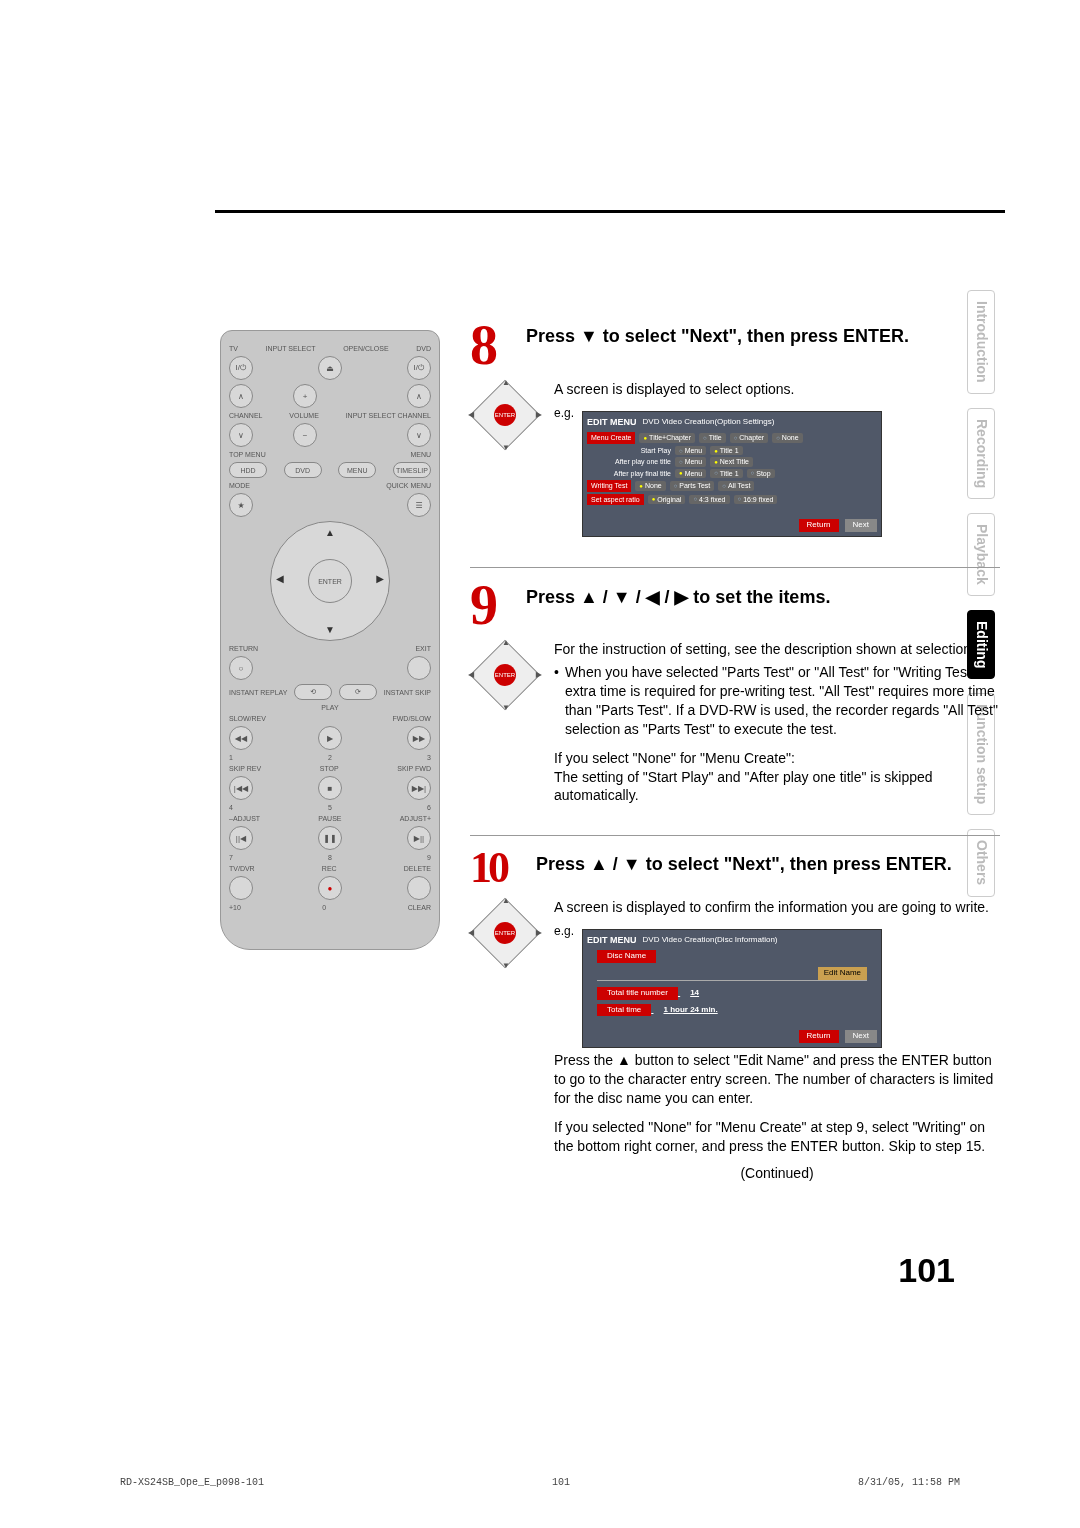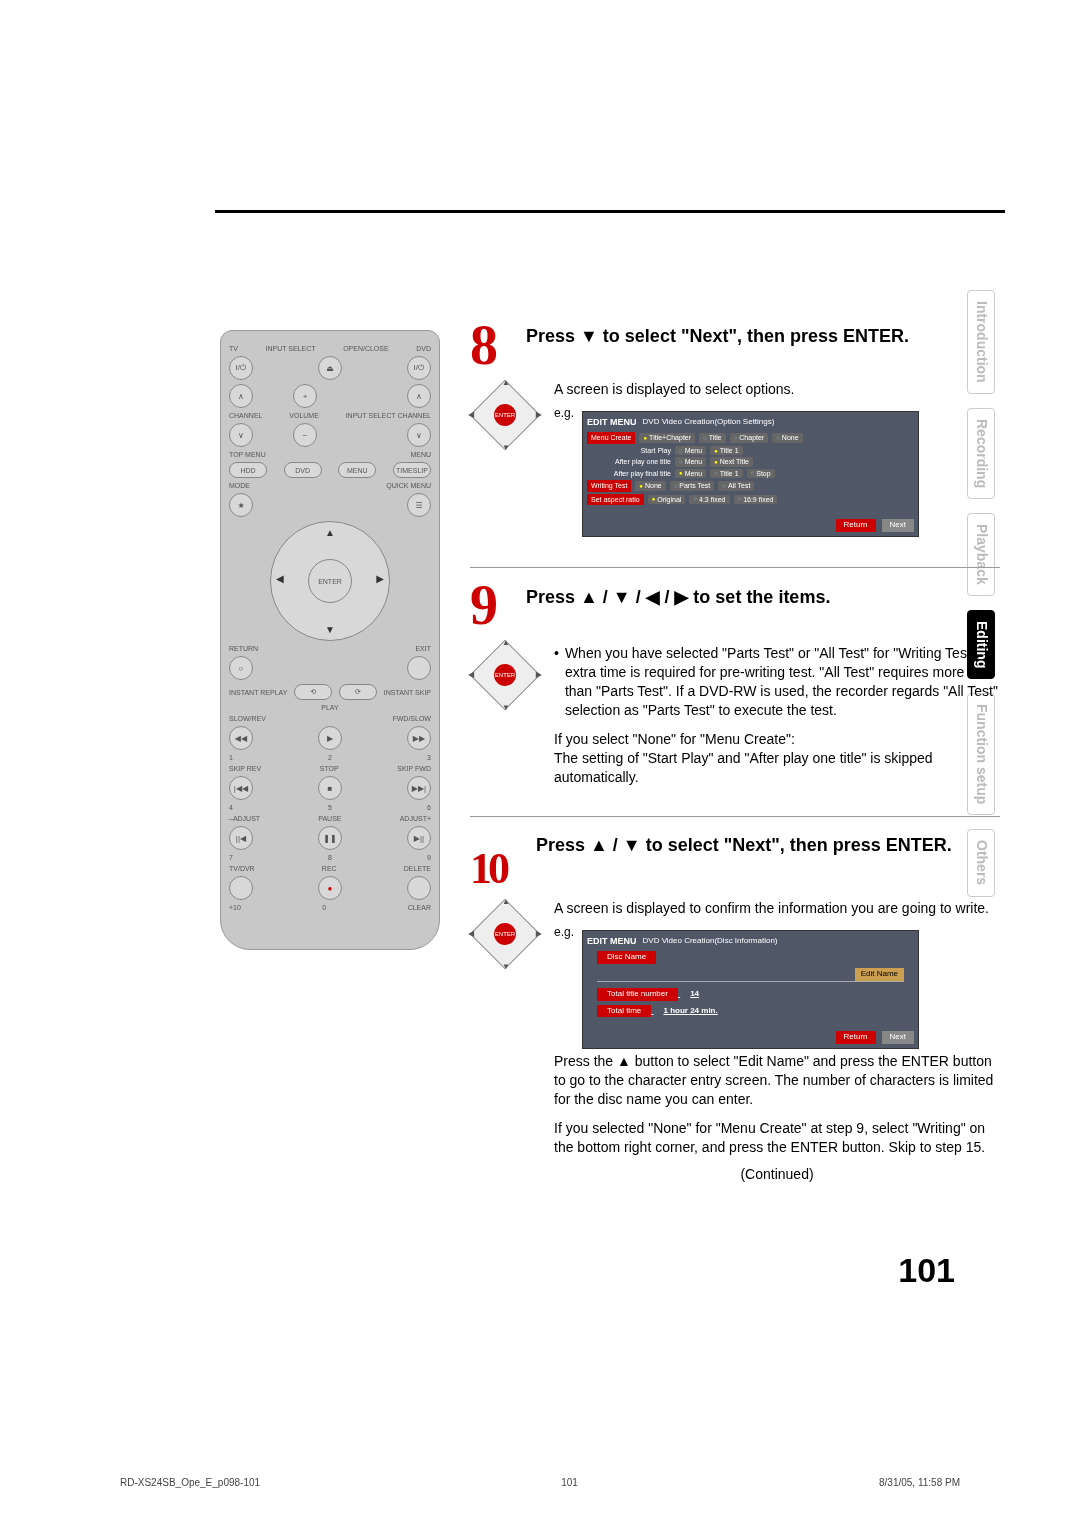--- a/index.html
+++ b/index.html
@@ -81,21 +81,21 @@
     width: 530px;
   }
   .step { margin-bottom: 30px; }
   .step-head { display:flex; align-items:flex-start; gap:8px; }
   .step-num {
     font-family: "Times New Roman", serif;
     font-size: 56px; font-weight: bold; color: #c00;
     line-height: 0.9;
     min-width: 48px;
   }
-  .step-num.ten { font-size: 44px; min-width:58px; letter-spacing:-4px;margin-top:20px;}
+  .step-num.ten { font-size: 44px; min-width:58px; letter-spacing:-4px;}
   .step-title {
     font-size: 18px; font-weight: bold;
     padding-top: 6px;
   }
   .step-body {
     margin-left: 0px;
     margin-top: 10px;
     font-size: 14px;
     display:flex; gap:14px;
   }
@@ -115,21 +115,21 @@
     position:absolute; left:24px;top:24px;width:22px;height:22px;
     border-radius:50%; background:#c00;
     display:flex;align-items:center;justify-content:center;
     color:#fff;font-size:6px;
   }
   .enter-diag .a { position:absolute; font-size:8px; color:#555;}
   .step-text { flex:1; font-size:14px; line-height:1.35;}
   .bullet { display:flex; gap:6px; margin-top:4px;}
   .screen-box {
     margin-top:6px;
-    width: 337px;
+    width: 300px;
     background: #505868;
     color:#fff;
     font-size:8px;
     padding:4px;
     border:1px solid #333;
   }
   .screen-title {
     display:flex; gap:6px; align-items:center;
     font-size:8px; margin-bottom:4px;
   }
@@ -148,21 +148,21 @@
   .sb.ret { background:#c00;}
   .sb.nxt { background:#888;}
   .divider { border-top:1px solid #999; margin: 18px 0 12px; }
   .page-num {
     position:absolute; right:55px; bottom:140px;
     font-size:34px; font-weight:bold;
   }
   .footer {
     position:absolute; left:120px; bottom:40px; right:120px;
     font-size:10px; color:#444;
-    display:flex; justify-content:space-between;
+    display:flex; justify-content:space-between;font-family:Liberation Mono, monospace;
   }
   .continued { text-align:center; font-size:14px; margin-top:8px;}
   .eg { font-size:12px; }
   .disc-field { background:#c00; color:#fff; padding:1px 10px; font-size:8px; display:inline-block;}
   .edit-name-btn { background:#caa050; color:#000; font-size:8px; padding:1px 6px; float:right;}
 </style>
 </head>
 <body>
 
 <div class="page">
@@ -393,20 +393,21 @@
       <div class="step-body">
         <div class="enter-diag">
           <div class="diamond"></div>
           <div class="a" style="left:32px;top:-2px">▲</div>
           <div class="a" style="left:-2px;top:30px">◀</div>
           <div class="a" style="right:-2px;top:30px">▶</div>
           <div class="a" style="left:32px;bottom:-2px">▼</div>
           <div class="cbtn">ENTER</div>
         </div>
         <div class="step-text">
+          <div>For the instruction of setting, see the description shown at selection.</div>
           <div class="bullet">
               <span>•</span>
               <span>When you have selected "Parts Test" or "All Test" for "Writing Test", extra time is required for pre-writing test. "All Test" requires more time than "Parts Test". If a DVD-RW is used, the recorder regards "All Test" selection as "Parts Test" to execute the test.</span>
             </div>
           <div style="margin-top:10px">If you select "None" for "Menu Create":</div>
           <div>The setting of "Start Play" and "After play one title" is skipped automatically.</div>
         </div>
       </div>
     </div>
 

